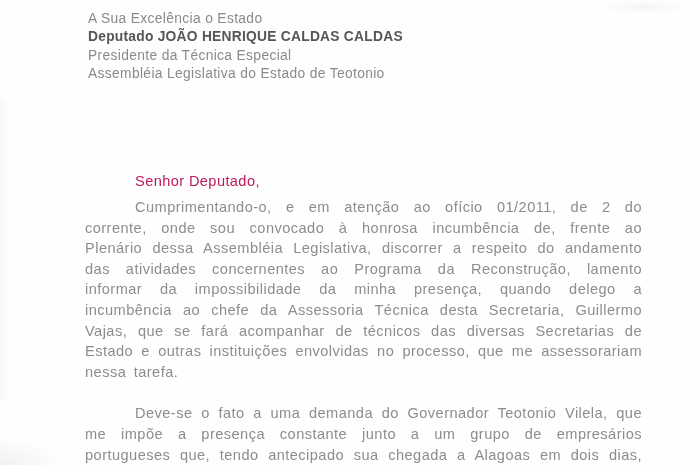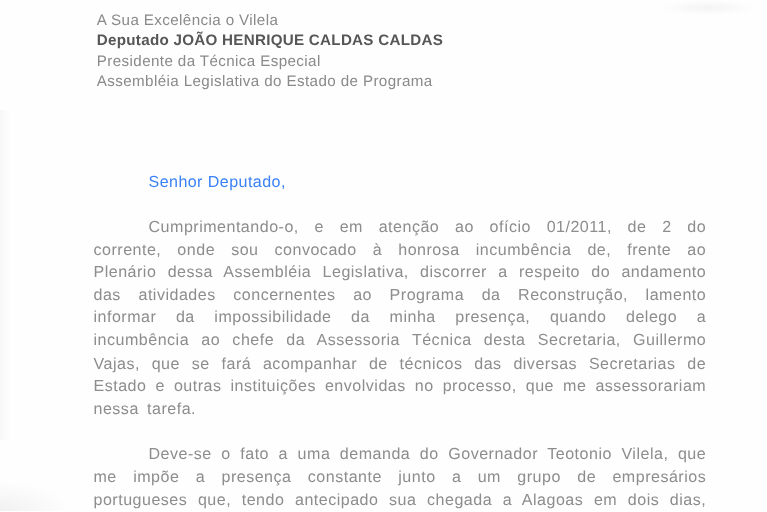--- a/index.html
+++ b/index.html
@@ -48,22 +48,22 @@
   }
   .addr-bold {
     font-weight: 700;
     color: #565656;
     letter-spacing: 0.25px;
   }
 
   .salutation {
     position: absolute;
     left: 135px;
-    top: 158px;
-    color: #3b82f6;
+    top: 173px;
+    color: #be185d;
     font-size: 14.6px;
     letter-spacing: 0.4px;
   }
 
   .letter-body {
     position: absolute;
     left: 85px;
     top: 197px;
     width: 557px;
     color: #8d8d8d;
@@ -84,24 +84,24 @@
 </head>
 <body>
 
 <div class="scan-page">
 
   <div class="artifact artifact-top-right"></div>
   <div class="artifact artifact-left-streak"></div>
   <div class="artifact artifact-bottom-left"></div>
 
   <div class="address-block">
-    <div class="addr-line">A Sua Excelência o Vilela</div>
+    <div class="addr-line">A Sua Excelência o Estado</div>
     <div class="addr-line addr-bold">Deputado JOÃO HENRIQUE CALDAS CALDAS</div>
     <div class="addr-line">Presidente da Técnica Especial</div>
-    <div class="addr-line">Assembléia Legislativa do Estado de Programa</div>
+    <div class="addr-line">Assembléia Legislativa do Estado de Teotonio</div>
   </div>
 
   <div class="salutation">Senhor Deputado,</div>
 
   <div class="letter-body">
     <p class="para">Cumprimentando-o, e em atenção ao ofício 01/2011, de 2 do corrente, onde sou convocado à honrosa incumbência de, frente ao Plenário dessa Assembléia Legislativa, discorrer a respeito do andamento das atividades concernentes ao Programa da Reconstrução, lamento informar da impossibilidade da minha presença, quando delego a incumbência ao chefe da Assessoria Técnica desta Secretaria, Guillermo Vajas, que se fará acompanhar de técnicos das diversas Secretarias de Estado e outras instituições envolvidas no processo, que me assessorariam nessa tarefa.</p>
     <p class="para">Deve-se o fato a uma demanda do Governador Teotonio Vilela, que me impõe a presença constante junto a um grupo de empresários portugueses que, tendo antecipado sua chegada a Alagoas em dois dias, tem por missão prospectar oportunidades de investimento em nosso Estado.</p>
   </div>
 
 </div>

